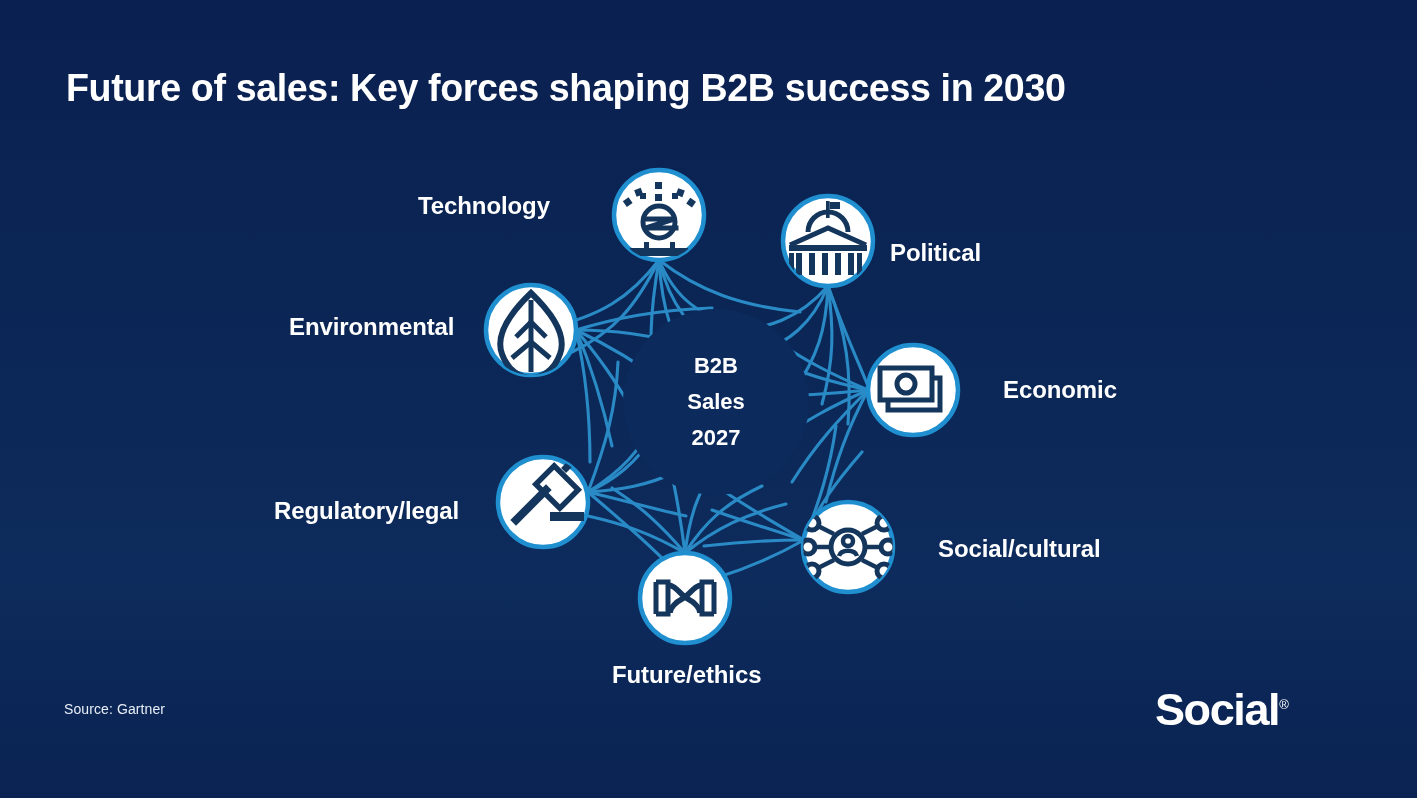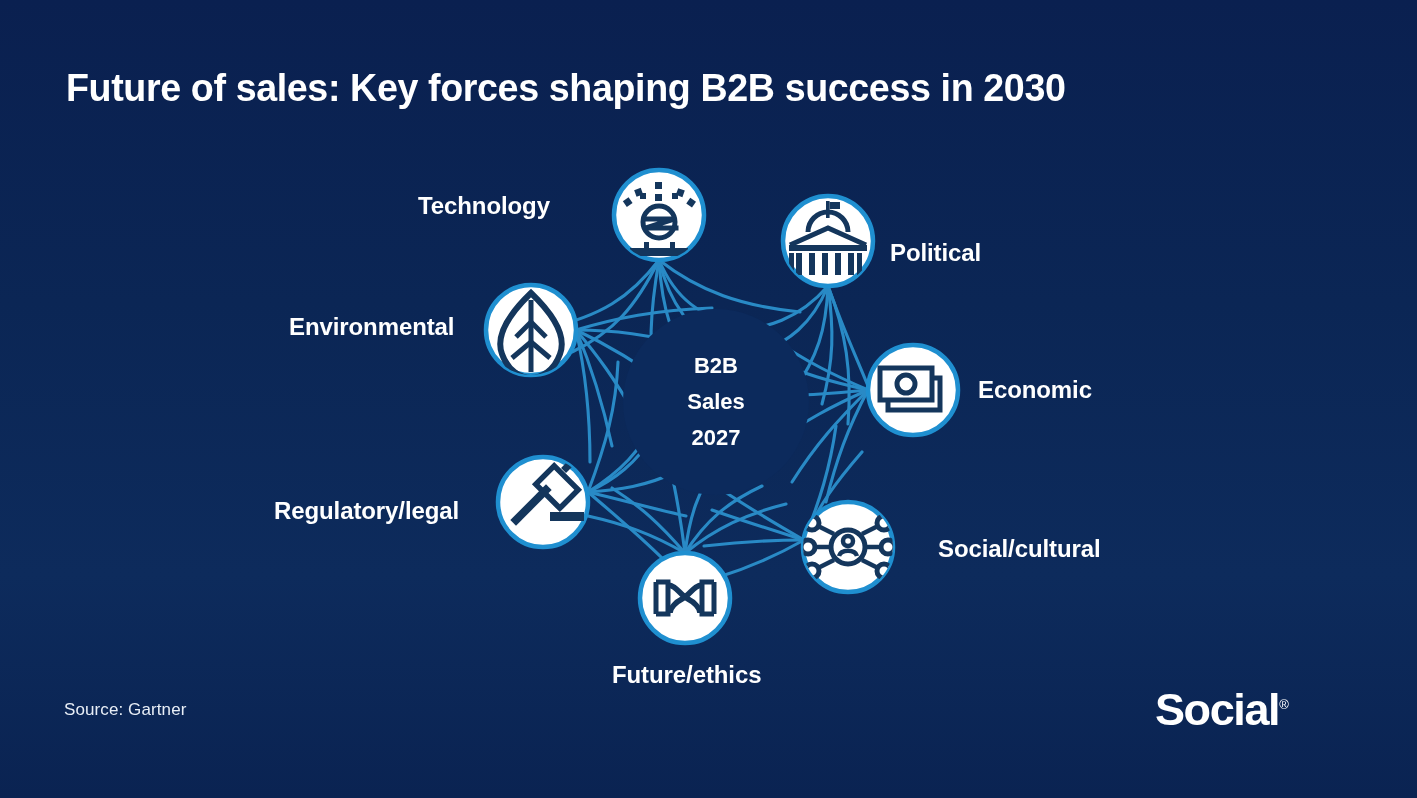--- a/index.html
+++ b/index.html
@@ -22,21 +22,21 @@
   #diagram{position:absolute;left:0;top:0;width:1417px;height:798px;}
   .node-label{
     position:absolute;color:#ffffff;font-size:24px;font-weight:700;
     white-space:nowrap;letter-spacing:-0.1px;
   }
   .hub-text{
     position:absolute;color:#ffffff;font-weight:700;font-size:22px;
     line-height:36px;text-align:center;width:200px;
   }
   #footer{position:absolute;left:64px;top:700px;}
-  #footer div{color:#e8eef6;font-size:17px;line-height:19px;letter-spacing:.1px;}
+  #footer div{color:#e8eef6;font-size:14px;line-height:19px;letter-spacing:.1px;}
   #logo{
     position:absolute;left:1155px;top:684px;
     color:#ffffff;font-size:45px;font-weight:700;letter-spacing:-1.4px;
   }
   #logo sup{font-size:13px;font-weight:400;vertical-align:super;letter-spacing:0;}
 </style>
 </head>
 <body>
 
 <div id="stage">
@@ -266,21 +266,21 @@
 
   <div class="hub-text" style="left:616px;top:348px;">
     <div>B2B</div>
     <div>Sales</div>
     <div>2027</div>
   </div>
 
   <div class="node-label" style="left:418px;top:192px;">Technology</div>
   <div class="node-label" style="left:890px;top:200px;margin-top:39px;">Political</div>
   <div class="node-label" style="left:289px;top:313px;">Environmental</div>
-  <div class="node-label" style="left:978px;top:376px;">Economic</div>
+  <div class="node-label" style="left:1003px;top:376px;">Economic</div>
   <div class="node-label" style="left:274px;top:497px;">Regulatory/legal</div>
   <div class="node-label" style="left:912px;top:535px;margin-left:26px;">Social/cultural</div>
   <div class="node-label" style="left:612px;top:661px;">Future/ethics</div>
 
   <div id="footer">
     <div>Source: Gartner</div>
   </div>
 
   <div id="logo"><span>Social</span><sup>®</sup></div>
 

